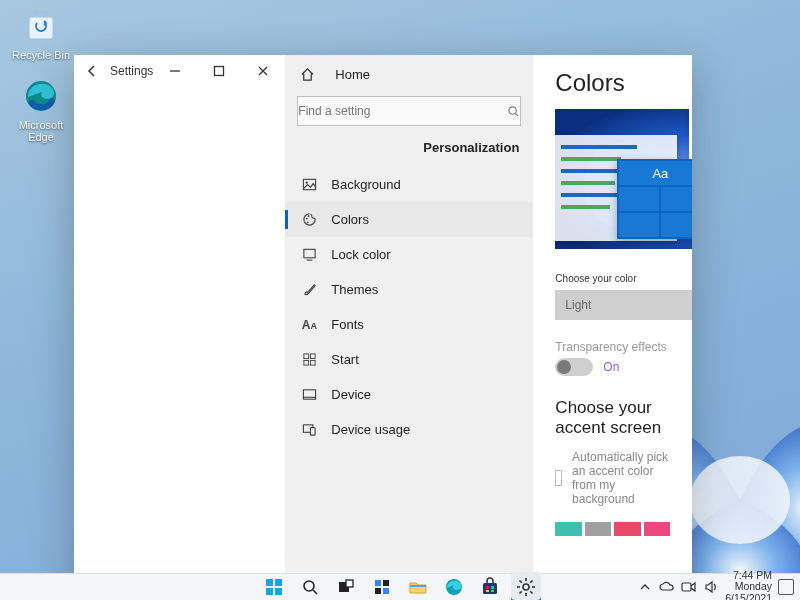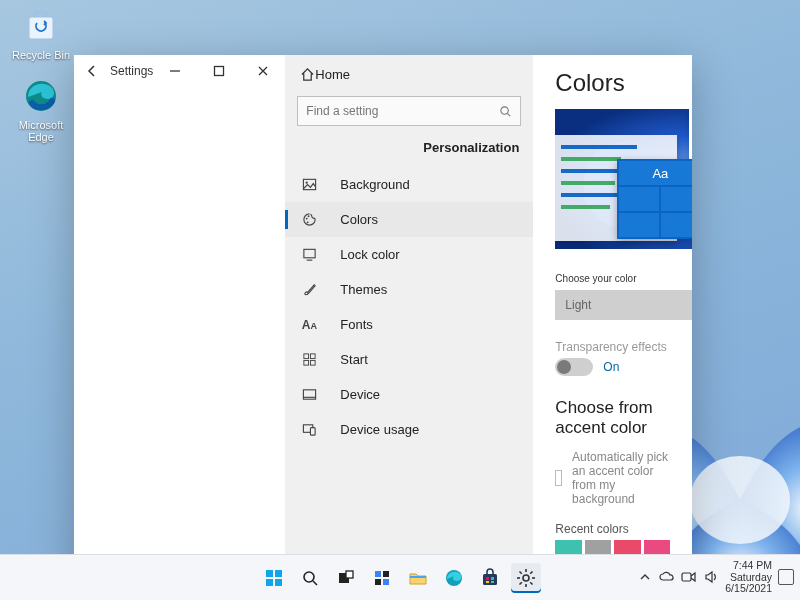--- a/index.html
+++ b/index.html
@@ -25,26 +25,26 @@
     display: flex; flex-direction: row;
   }
   .titlebar { height: 32px; display:flex; align-items:center; }
   .back-arrow { width: 36px; height: 32px; display:flex; align-items:center; justify-content:center; color:#333; font-size:14px; }
   .title-text { font-size: 12px; color:#333; }
   .title-spacer { flex: 1; }
   .win-btn { width: 44px; height: 32px; display:flex; align-items:center; justify-content:center; color:#333; }
 
   .window-body { flex:1; display:flex; overflow:hidden; }
   .sidebar { width: 248px; background:#f0f0f0; padding: 4px 0 0 0; display:flex; flex-direction:column; }
-  .home-row { display:flex; align-items:center; gap:0; padding: 8px 14px; color:#222; font-size:13px; }
+  .home-row { display:flex; align-items:center; gap:20px; padding: 8px 14px; color:#222; font-size:13px; }
   .home-row .ico { width:16px; display:flex; justify-content:center; }
-  .searchbox { margin: 6px 12px 10px; height: 30px; border:1px solid #bfbfbf; background:#fafafa; display:flex; align-items:center; padding:0 8px; color:#777; font-size:12px; }
+  .searchbox { margin: 6px 12px 10px; height: 30px; border:1px solid #bfbfbf; background:#fafafa; display:flex; align-items:center; padding:0 0; color:#777; font-size:12px; }
   .searchbox .sico { margin-left:auto; color:#777; }
   .section-head { padding: 4px 14px 12px; font-size:13px; font-weight:600; color:#222;text-align:right; }
-  .nav-item { display:flex; align-items:center; gap:23px; padding: 10px 14px 10px 16px; color:#222; font-size:13px; position:relative; }
+  .nav-item { display:flex; align-items:center; gap:14px; padding: 10px 14px 10px 16px; color:#222; font-size:13px; position:relative; }
   .nav-item .ico { width:16px; display:flex; justify-content:center; color:#444; }
   .nav-item.selected::before { content:""; position:absolute; left:0; top:8px; bottom:8px; width:3px; background:#0067c0; }
   .nav-item.selected { background: rgba(0,0,0,.03); }
 
   .content { flex:1; padding: 14px 22px; overflow:hidden; }
   .page-title { font-size: 24px; font-weight: 400; color:#222; margin-bottom: 12px; }
 
   .preview-area { width: 240px; height: 140px; position:relative; background: linear-gradient(130deg,#2b5fd0,#1a3fa0); overflow:hidden; margin-bottom: 24px; }
   .preview-area .swirl { position:absolute; inset:0; }
   .sample-win { position:absolute; right:-6px; top:0; width:112px; height:58px; background:#fff; box-shadow:0 2px 6px rgba(0,0,0,.2); font-size:10px; color:#222; padding:6px 8px; }
@@ -57,32 +57,32 @@
   .mini-start .aa { grid-column:1/3; display:flex; align-items:center; justify-content:center; color:#fff; font-size:13px; }
 
   .field-label { font-size: 10px; color:#333; margin-bottom:6px; }
   .select { width: 190px; height: 30px; background:#cfcfcf; display:flex; align-items:center; padding:0 10px; color:#666; font-size:12px; margin-bottom:20px; position:relative; }
   .select .chev { position:absolute; right:10px; color:#666; }
 
   .muted-label { font-size:12px; color:#9a9a9a; margin-bottom:4px; }
   .toggle-row { display:flex; align-items:center; gap:10px; margin-bottom:22px; }
   .toggle { width:38px; height:18px; border-radius:10px; background:#cfcfcf; position:relative; }
   .toggle .knob { position:absolute; left:2px; top:2px; width:14px; height:14px; border-radius:50%; background:#7a7a7a; }
-  .toggle-text { font-size:12px; color:#0369a1; }
+  .toggle-text { font-size:12px; color:#8b5cf6; }
 
   .accent-title { font-size:17px; color:#222; margin-bottom:12px; }
   .check-row { display:flex; align-items:center; gap:10px; color:#888; font-size:12px; margin-bottom:16px; }
   .check { width:16px; height:16px; border:1px solid #bbb; }
 
   .recent-label { font-size:12px; color:#555; margin-bottom:4px; }
   .swatches { display:flex; gap:3px; }
   .sw { width:34px; height:14px; }
 
   
-  .taskbar { position:absolute; left:0; right:0; bottom:0; height:46px; background:#f4f6f9; border-top:1px solid #dcdfe5; display:flex; align-items:center;padding-left:18px; }
+  .taskbar { position:absolute; left:0; right:0; bottom:0; height:27px; background:#f4f6f9; border-top:1px solid #dcdfe5; display:flex; align-items:center;padding-left:18px; }
   .tb-center { position:absolute; left:50%; transform:translateX(-50%); display:flex; gap:6px; align-items:center; }
   .tb-btn { width:30px; height:30px; display:flex; align-items:center; justify-content:center; border-radius:4px; }
   .tb-btn.active { background:#e6ebf2; box-shadow: inset 0 -2px 0 #0067c0; }
   .tb-right { margin-left:auto; display:flex; align-items:center; gap:6px; padding-right:6px; color:#333; font-size:10.5px; }
   .tray-ico { width:16px; height:16px; display:flex; align-items:center; justify-content:center; color:#333; }
   .clock { text-align:right; line-height:1.1; }
   .notif { width:18px; height:16px; border:1.5px solid #555; border-radius:2px; }
 
   svg { display:block; }
 </style>
@@ -305,27 +305,26 @@
         </div>
 
         <div class="muted-label">Transparency effects</div>
         <div class="toggle-row">
           <div class="toggle">
               <div class="knob"></div>
             </div>
           <div class="toggle-text">On</div>
         </div>
 
-        <div class="accent-title">Choose from accent color</div>
+        <div class="accent-title">Choose your accent screen</div>
         <div class="check-row">
           <div class="check"></div>
           <span>Automatically pick an accent color from my background</span>
         </div>
 
-        <div class="recent-label">Recent colors</div>
         <div class="swatches">
           <div class="sw" style="background:#3fc1b0"></div>
           <div class="sw" style="background:#a0a0a0"></div>
           <div class="sw" style="background:#ea4a6a"></div>
           <div class="sw" style="background:#ea4a7f"></div>
         </div>
       </div>
     </div>
   </div>
 
@@ -416,21 +415,21 @@
           </svg>
         </div>
       <div class="tray-ico">
           <svg width="14" height="14" viewBox="0 0 14 14">
             <path d="M2 5 H4 L8 2 V12 L4 9 H2 Z" fill="none" stroke="#333" stroke-width="1.2"></path>
             <path d="M10 4 a4 4 0 0 1 0 6" fill="none" stroke="#333" stroke-width="1.2"></path>
           </svg>
         </div>
       <div class="clock">
         <div>7:44 PM</div>
-        <div>Saturday</div>
+        <div>Monday</div>
         <div>6/15/2021</div>
       </div>
       <div class="tray-ico">
           <div class="notif"></div>
         </div>
     </div>
   </div>
 
 </div>
 

